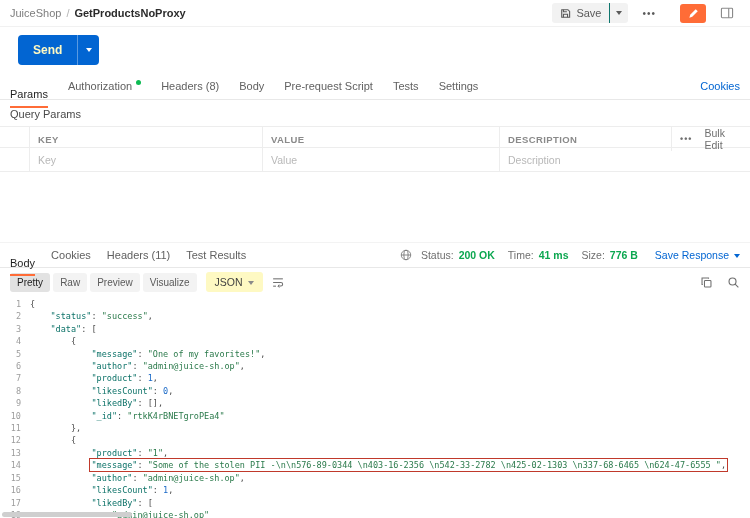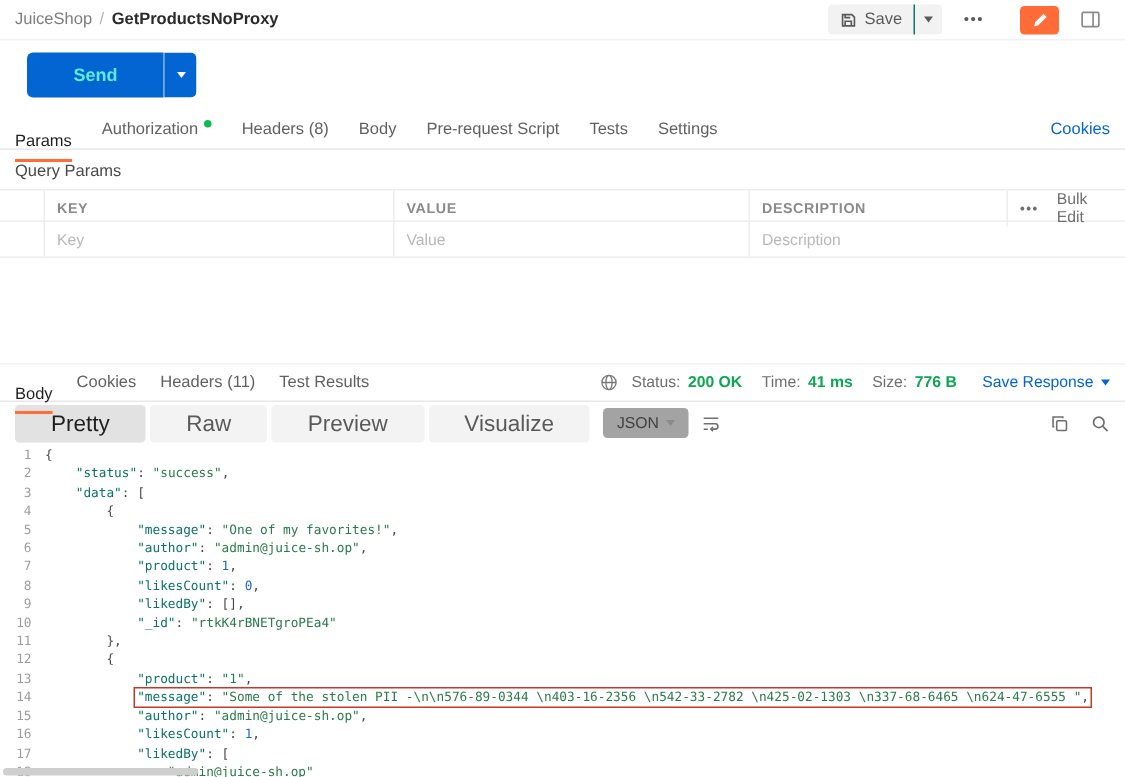--- a/index.html
+++ b/index.html
@@ -38,22 +38,22 @@
   .request-row { display:flex; align-items:center; padding:8px 10px; }
   .url-box { flex:1; display:flex; align-items:center; height:30px; background:#f7f7f7;
              border:1px solid #ebebeb; border-radius:4px; overflow:hidden; }
   .method-select { display:flex; align-items:center; padding:0 12px; height:100%;
                    border-right:1px solid #e2e2e2; cursor:pointer; background:#fcfcfc; }
   .method-select .label { font-weight:700; font-size:11px; color:#2b2b2b; margin-right:22px; }
   .method-select .caret { color:#8a8a8a; }
   .url-input { flex:1; height:100%; border:none; outline:none; background:transparent;
                font-family:"Liberation Sans", sans-serif; font-size:11.5px; color:#212121; padding:0 10px; }
   .send-split { display:flex; margin-left:8px; height:30px; }
-  .send-main { background:#0265d2; color:#5eead4; font-size:12px; font-weight:600;
-               display:flex; align-items:center; padding:0 31px; border-radius:4px 0 0 4px; cursor:pointer; }
+  .send-main { background:#0265d2; color:#fef9c3; font-size:12px; font-weight:600;
+               display:flex; align-items:center; padding:0 15px; border-radius:4px 0 0 4px; cursor:pointer; }
   .send-caret { background:#0265d2; width:22px; display:flex; align-items:center; justify-content:center;
                 border-left:1px solid rgba(255,255,255,.35); border-radius:0 4px 4px 0; color:#fff; cursor:pointer; }
   .send-caret .caret { margin-left:0; }
 
   
   .tabs-row { display:flex; align-items:center; padding:0 10px; height:27px; border-bottom:1px solid #e8e8e8; }
   .tab { position:relative; margin-right:20px; color:#616161; cursor:pointer; height:100%;
          display:flex; align-items:center; }
   .tab.active { color:#1f1f1f;margin-top:16px; }
   .tab.active::after { content:""; position:absolute; left:0; right:0; bottom:-1px; height:2px; background:#ff6c37; }
@@ -85,24 +85,24 @@
   .res-tabs { display:flex; align-items:center; padding:0 10px; height:26px;
               border-top:1px solid #f3f3f3; border-bottom:1px solid #e8e8e8; }
   .res-tabs .tab { margin-right:16px; }
   .res-meta { margin-left:auto; display:flex; align-items:center; gap:5px; font-size:10.5px; }
   .meta-label { color:#6f6f6f; }
   .meta-value { color:#0ca750; font-weight:600; margin-right:8px; }
   .globe-icon { color:#7a7a7a; margin-right:4px; }
   .save-response { color:#0265d2; font-weight:500; cursor:pointer; margin-left:4px; }
 
   .view-row { display:flex; align-items:center; padding:4px 10px; height:28px; }
-  .view-btn { font-size:15px; color:#5a5a5a; background:#f3f3f3; border-radius:3px;
-              padding:4px 24px; margin-right:3px; cursor:pointer; }
+  .view-btn { font-size:10px; color:#5a5a5a; background:#f3f3f3; border-radius:3px;
+              padding:4px 7px; margin-right:3px; cursor:pointer; }
   .view-btn.active { background:#e2e2e2; color:#1f1f1f; }
-  .format-btn { font-size:10.5px; color:#3f3f3f; background:#a3a3a3; border-radius:3px;
+  .format-btn { font-size:10.5px; color:#3f3f3f; background:#fef9c3; border-radius:3px;
                 padding:4px 9px; margin-left:6px; cursor:pointer; }
   .format-btn .caret { color:#8a8a8a; }
   .wrap-btn { margin-left:8px; color:#6f6f6f; cursor:pointer; }
   .view-right { margin-left:auto; display:flex; align-items:center; gap:14px; color:#6f6f6f; }
   .view-right span { cursor:pointer; }
 
   
   .code { font-family:"DejaVu Sans Mono", monospace; font-size:8.5px; line-height:12.4px;
           padding-top:2px; position:relative; }
   .crow { display:flex; }

